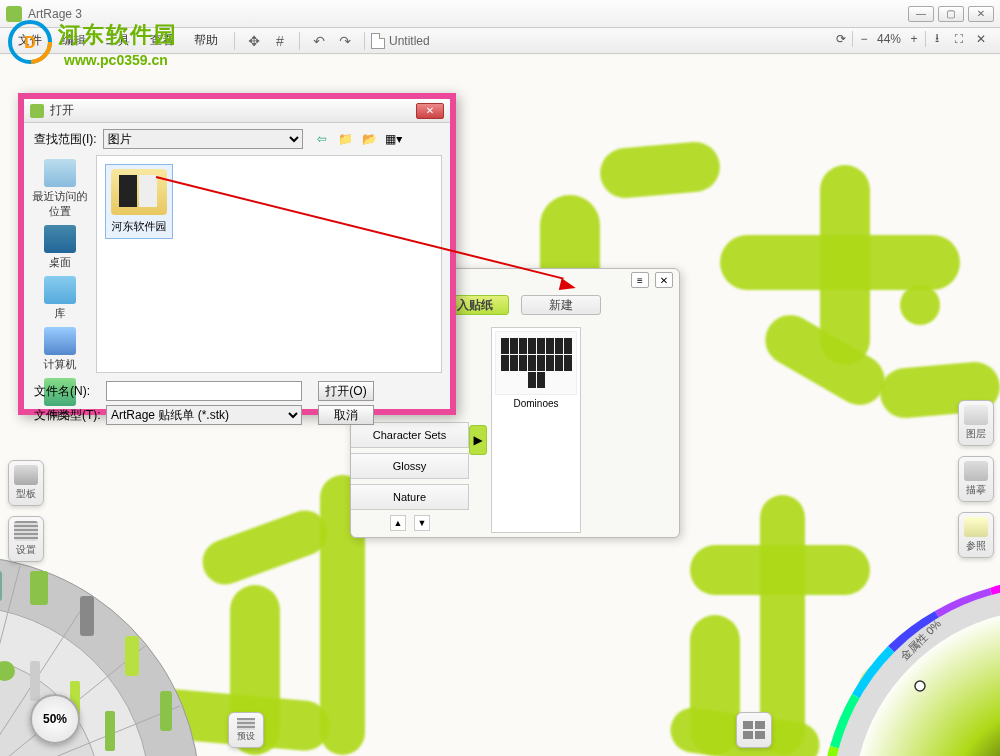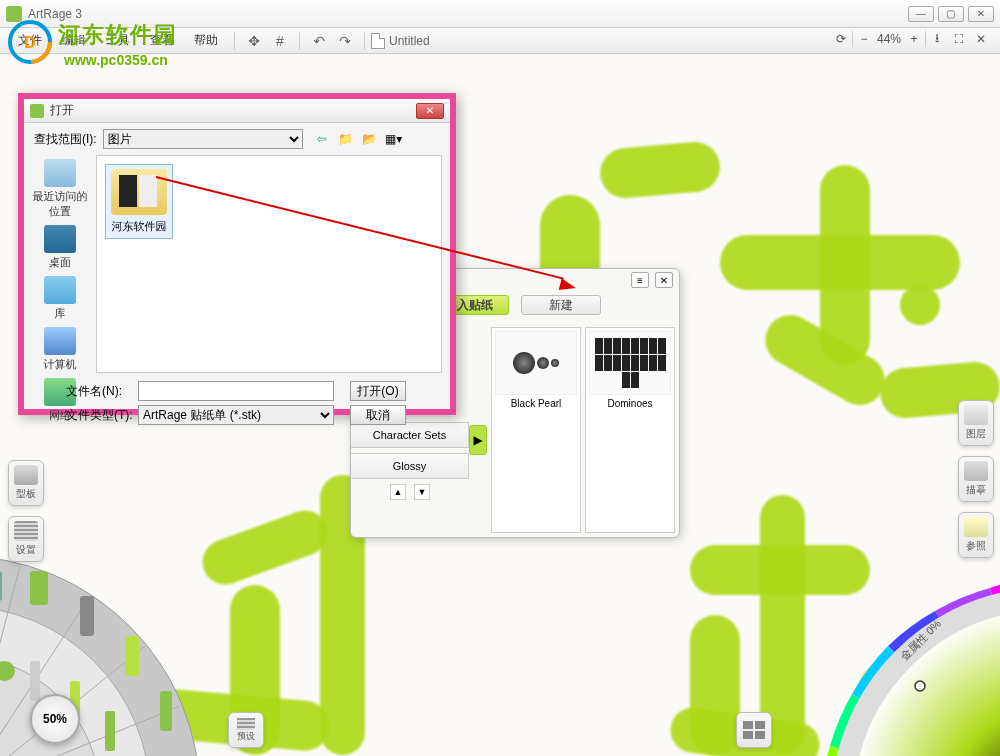--- a/index.html
+++ b/index.html
@@ -46,21 +46,21 @@
 .od-lookrow .nav-icons span { width: 18px; height: 18px; display: inline-flex; align-items: center; justify-content: center; cursor: pointer; }
 .od-body { display: flex; height: 218px; }
 .od-sidebar { width: 72px; background: #f4f4f4; display: flex; flex-direction: column; align-items: center; padding-top: 4px; }
 .od-place { width: 64px; text-align: center; font-size: 11px; color: #333; margin-bottom: 6px; cursor: pointer; }
 .od-place .pic { width: 32px; height: 28px; margin: 0 auto 2px; border-radius: 3px; }
 .od-content { flex: 1; background: #fff; border: 1px solid #ccc; margin: 0 8px 0 0; padding: 8px; position: relative; }
 .od-folder { width: 68px; text-align: center; font-size: 11px; border: 1px solid #8cb8e8; background: #e8f2ff; padding: 4px; cursor: pointer; }
 .od-folder .fimg { width: 56px; height: 46px; background: linear-gradient(#f8e8a0,#e8c860); border-radius: 4px; margin: 0 auto 4px; position: relative; }
 .od-folder .fimg::before { content: ''; position: absolute; left: 8px; top: 6px; width: 18px; height: 32px; background: #222; }
 .od-folder .fimg::after { content: ''; position: absolute; left: 28px; top: 6px; width: 18px; height: 32px; background: #eee; }
-.od-bottom { padding: 4px 10px; font-size: 12px; margin-left: 32px; }
+.od-bottom { padding: 4px 10px; font-size: 12px; }
 .od-row { display: flex; align-items: center; margin: 4px 0; }
 .od-row label { width: 72px; }
 .od-row select, .od-row input { width: 196px; height: 20px; font-size: 12px; border: 1px solid #999; }
 .od-row button { width: 56px; height: 20px; margin-left: 16px; font-size: 12px; background: linear-gradient(#fefefe,#e0e0e0); border: 1px solid #999; cursor: pointer; }
 
 
 .arrow-line { position: absolute; z-index: 60; top: 176px; left: 156px; width: 420px; height: 2px; background: #d00; transform-origin: left center; transform: rotate(14deg); }
 .arrow-head { position: absolute; z-index: 60; top: 280px; left: 560px; width: 0; height: 0; border-left: 16px solid #d00; border-top: 6px solid transparent; border-bottom: 6px solid transparent; transform: rotate(14deg); }
 
 
@@ -231,38 +231,31 @@
     <div class="sp-tab inactive">新建</div>
   </div>
   <div class="sp-body">
     <div style="display:flex;flex-direction:column;">
       <div class="sp-cats">
         <div class="sp-cat hidden"></div>
         <div class="sp-cat hidden"></div>
         <div class="sp-cat hidden"></div>
         <div class="sp-cat">Character Sets</div>
         <div class="sp-cat">Glossy</div>
+        <div class="sp-cat">Nature</div>
       </div>
       <div style="display:flex;justify-content:center;gap:4px;margin-top:4px;">
         <div class="sp-navv">▲</div>
         <div class="sp-navv">▼</div>
       </div>
     </div>
     <div style="width:18px;display:flex;align-items:center;">
         <div class="sp-arrow">▶</div>
       </div>
     <div class="sp-grid">
-      <div class="sp-card">
-        <div class="thumb" style="justify-content:center;align-items:center;">
-          <div class="dot" style="background:radial-gradient(#888,#111);width:22px;height:22px;"></div>
-          <div class="dot" style="background:radial-gradient(#888,#111);width:12px;height:12px;"></div>
-          <div class="dot" style="background:radial-gradient(#888,#111);width:8px;height:8px;"></div>
-        </div>
-        <span>Black Pearl</span>
-      </div>
       <div class="sp-card">
         <div class="thumb" style="gap:1px;">
           <div style="width:8px;height:16px;background:#222;"></div>
             <div style="width:8px;height:16px;background:#222;"></div>
             <div style="width:8px;height:16px;background:#222;"></div>
             <div style="width:8px;height:16px;background:#222;"></div>
             <div style="width:8px;height:16px;background:#222;"></div>
             <div style="width:8px;height:16px;background:#222;"></div>
           <div style="width:8px;height:16px;background:#222;"></div>
             <div style="width:8px;height:16px;background:#222;"></div>

